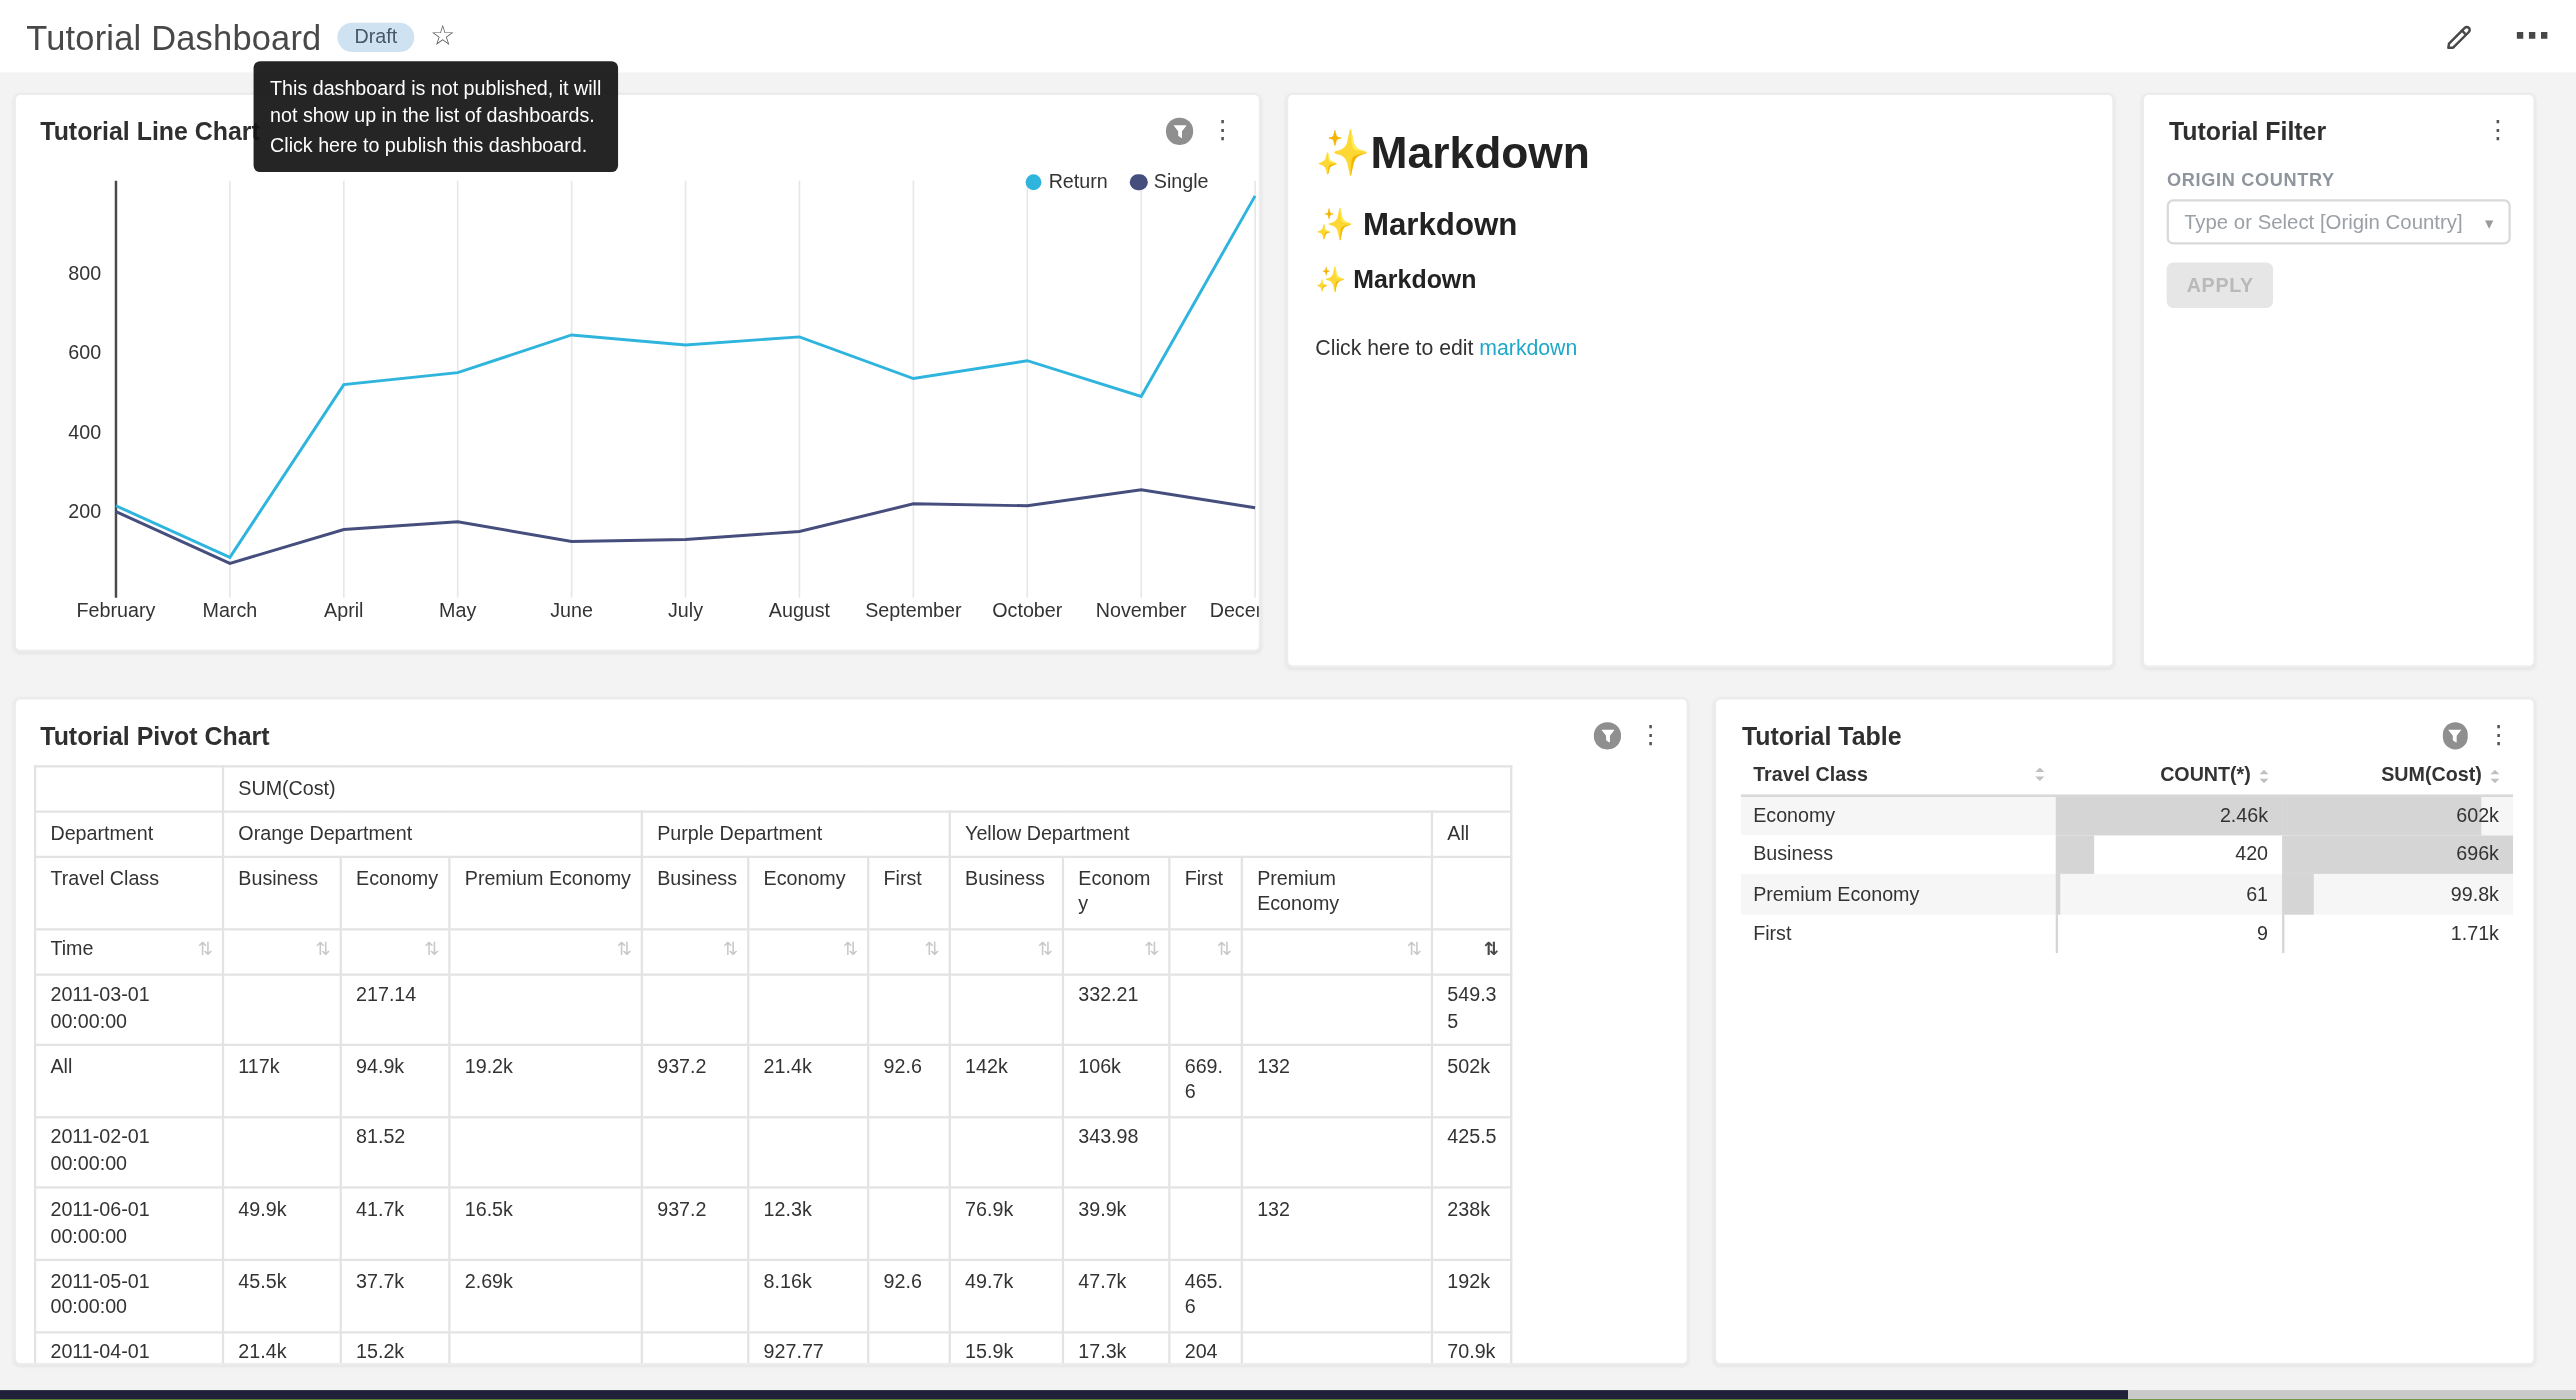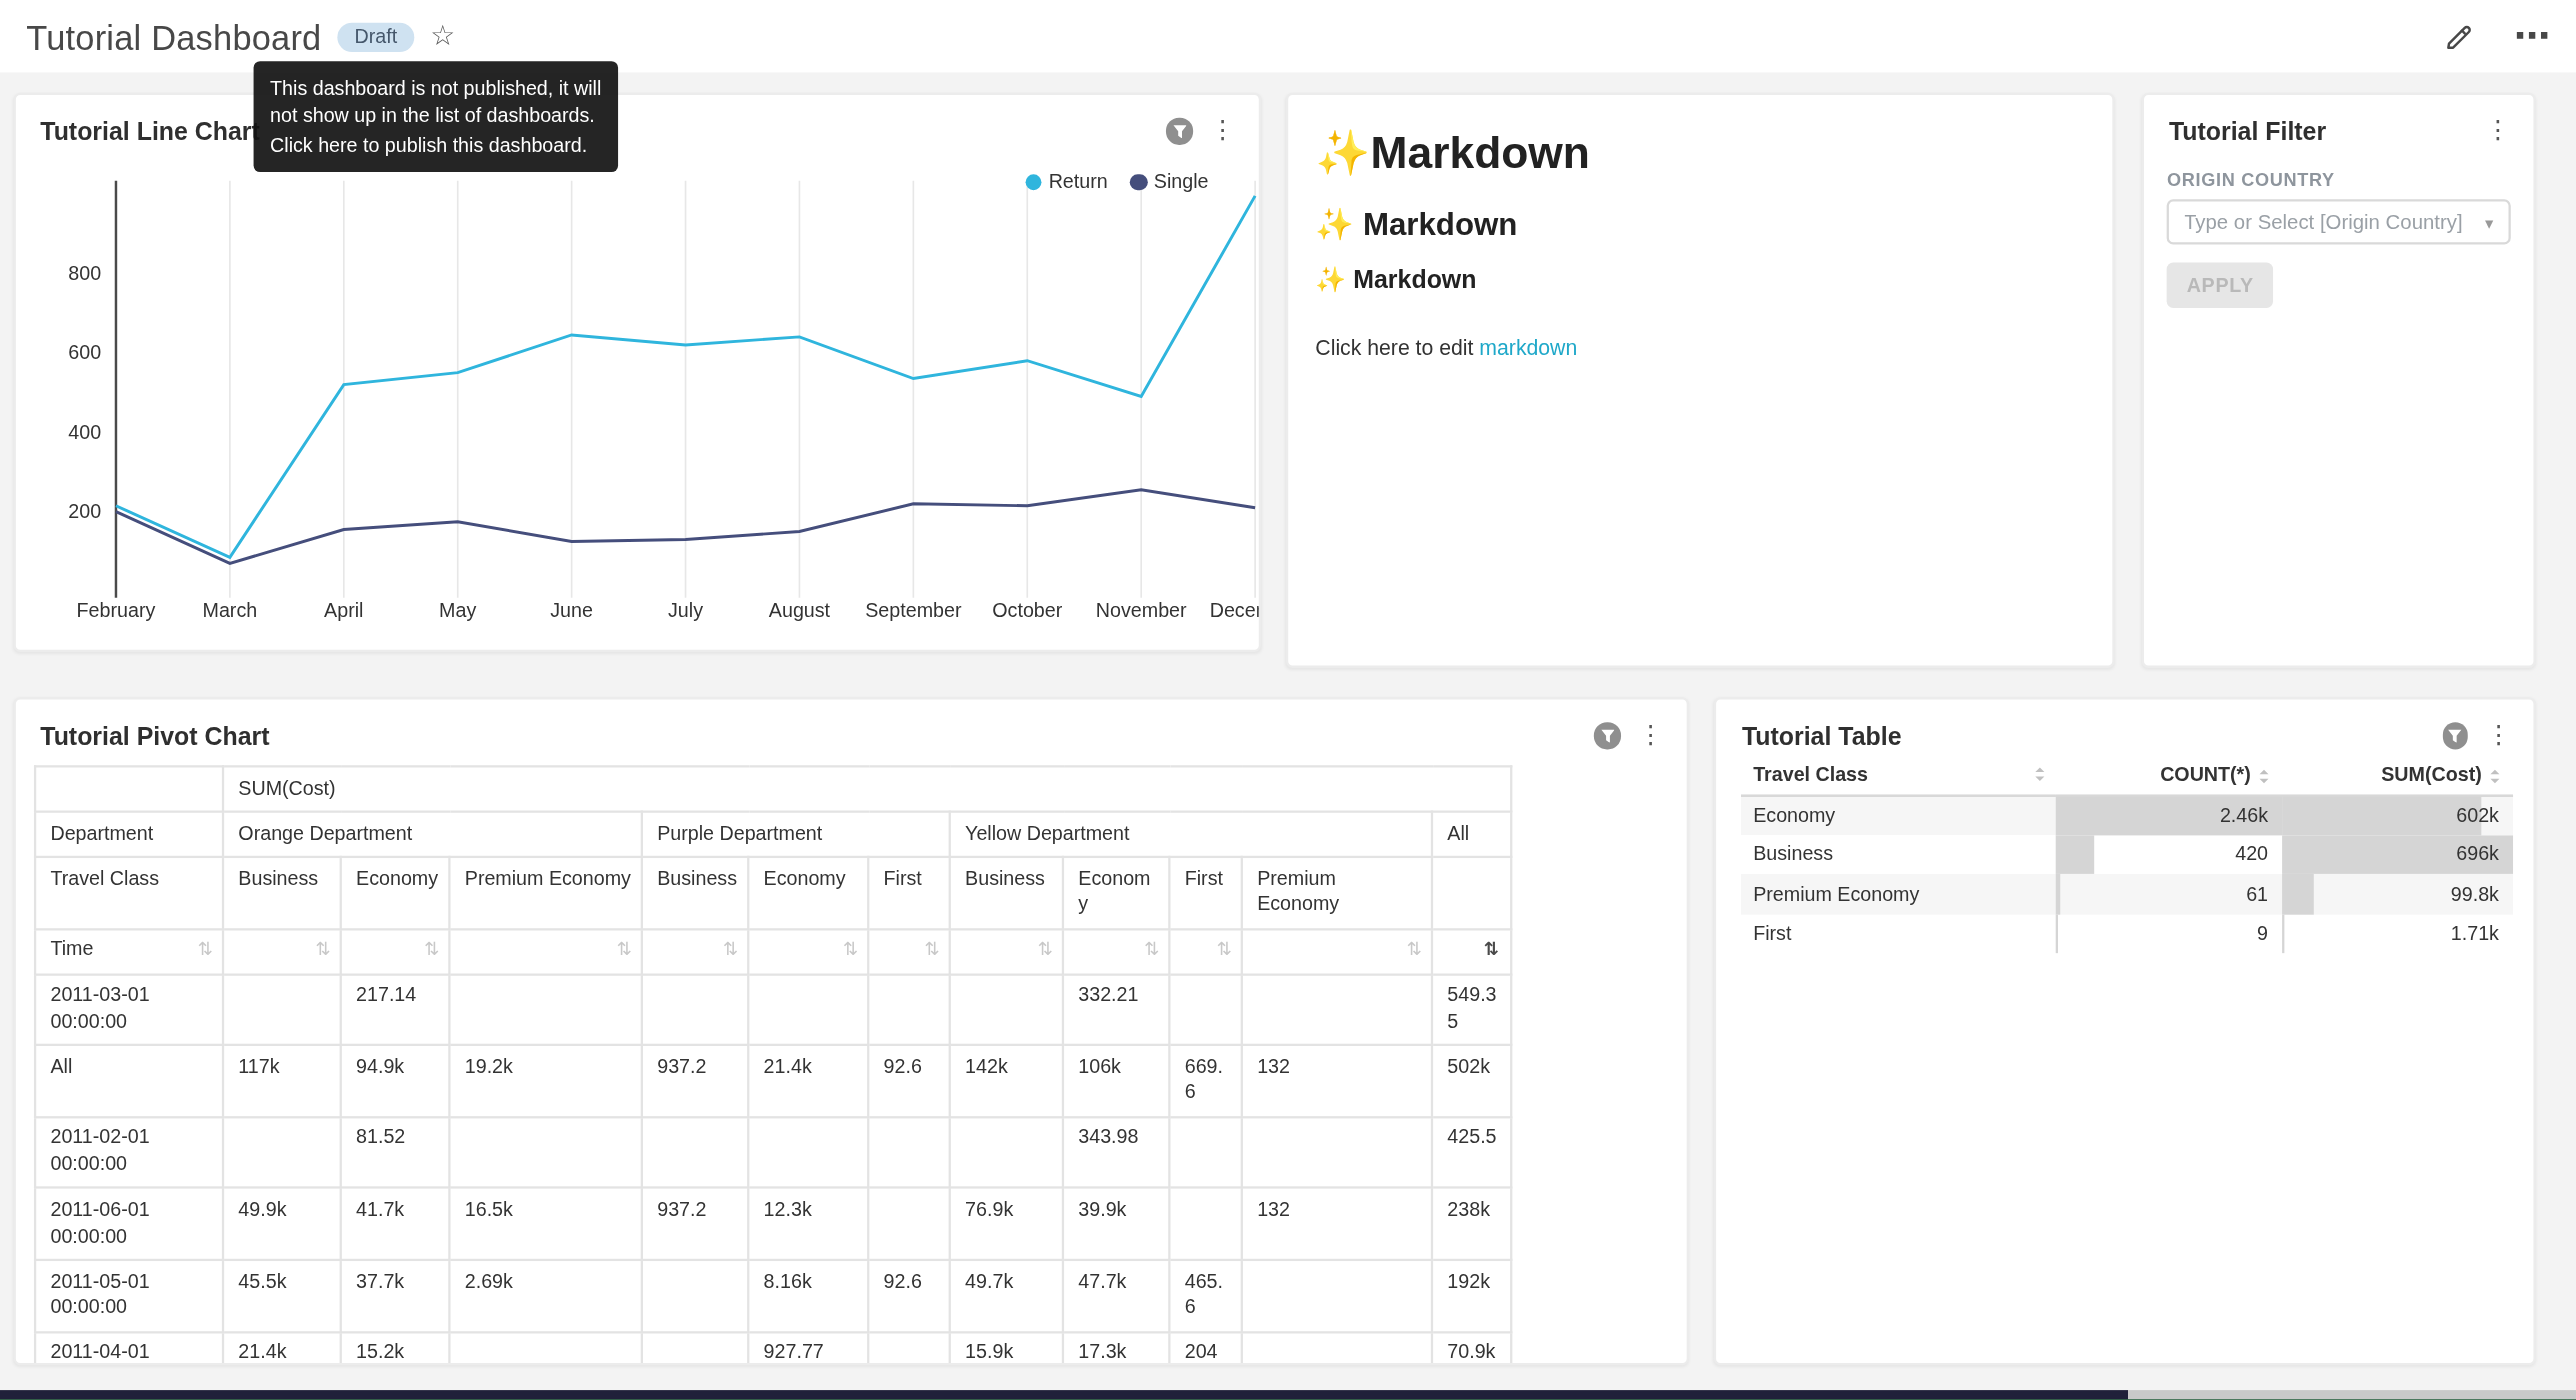--- a/index.html
+++ b/index.html
@@ -1,17 +1,17 @@
 <!DOCTYPE html>
 <html style="font-size:11.6px"><head>
 <meta charset="utf-8">
 <style>
   *{box-sizing:border-box;margin:0;padding:0}
   html,body{margin:0;padding:0;background:#f3f3f3}
-  #viewport{width:2576px;height:1400px;overflow:hidden;position:relative;background:#14532d}
+  #viewport{width:2576px;height:1400px;overflow:hidden;position:relative;background:#4d7c0f}
   #app{width:1138px;height:618px;position:relative;background:#f3f3f3;transform:scale(2.264);transform-origin:0 0;
        font-family:"Liberation Sans","DejaVu Sans",sans-serif;color:#333}
 
   
   header{position:relative;z-index:5;height:32px;background:#fff;display:flex;align-items:center;gap:7.3px;padding:0 11.6px}
   .page-title{font-size:15.2px;font-weight:500;color:#484848;letter-spacing:0.1px}
   .badge{background:#cfe2f1;color:#45576b;font-size:8.7px;padding:1.5px 7.3px;border-radius:8px;cursor:pointer;white-space:nowrap}
   .star{font-size:12.3px;color:#5a5a5a;cursor:pointer;line-height:1}
   .hdr-actions{margin-left:auto;display:flex;align-items:center;gap:17.4px}
   .more{font-size:16px;color:#484848;font-weight:bold;line-height:.6;cursor:pointer}

